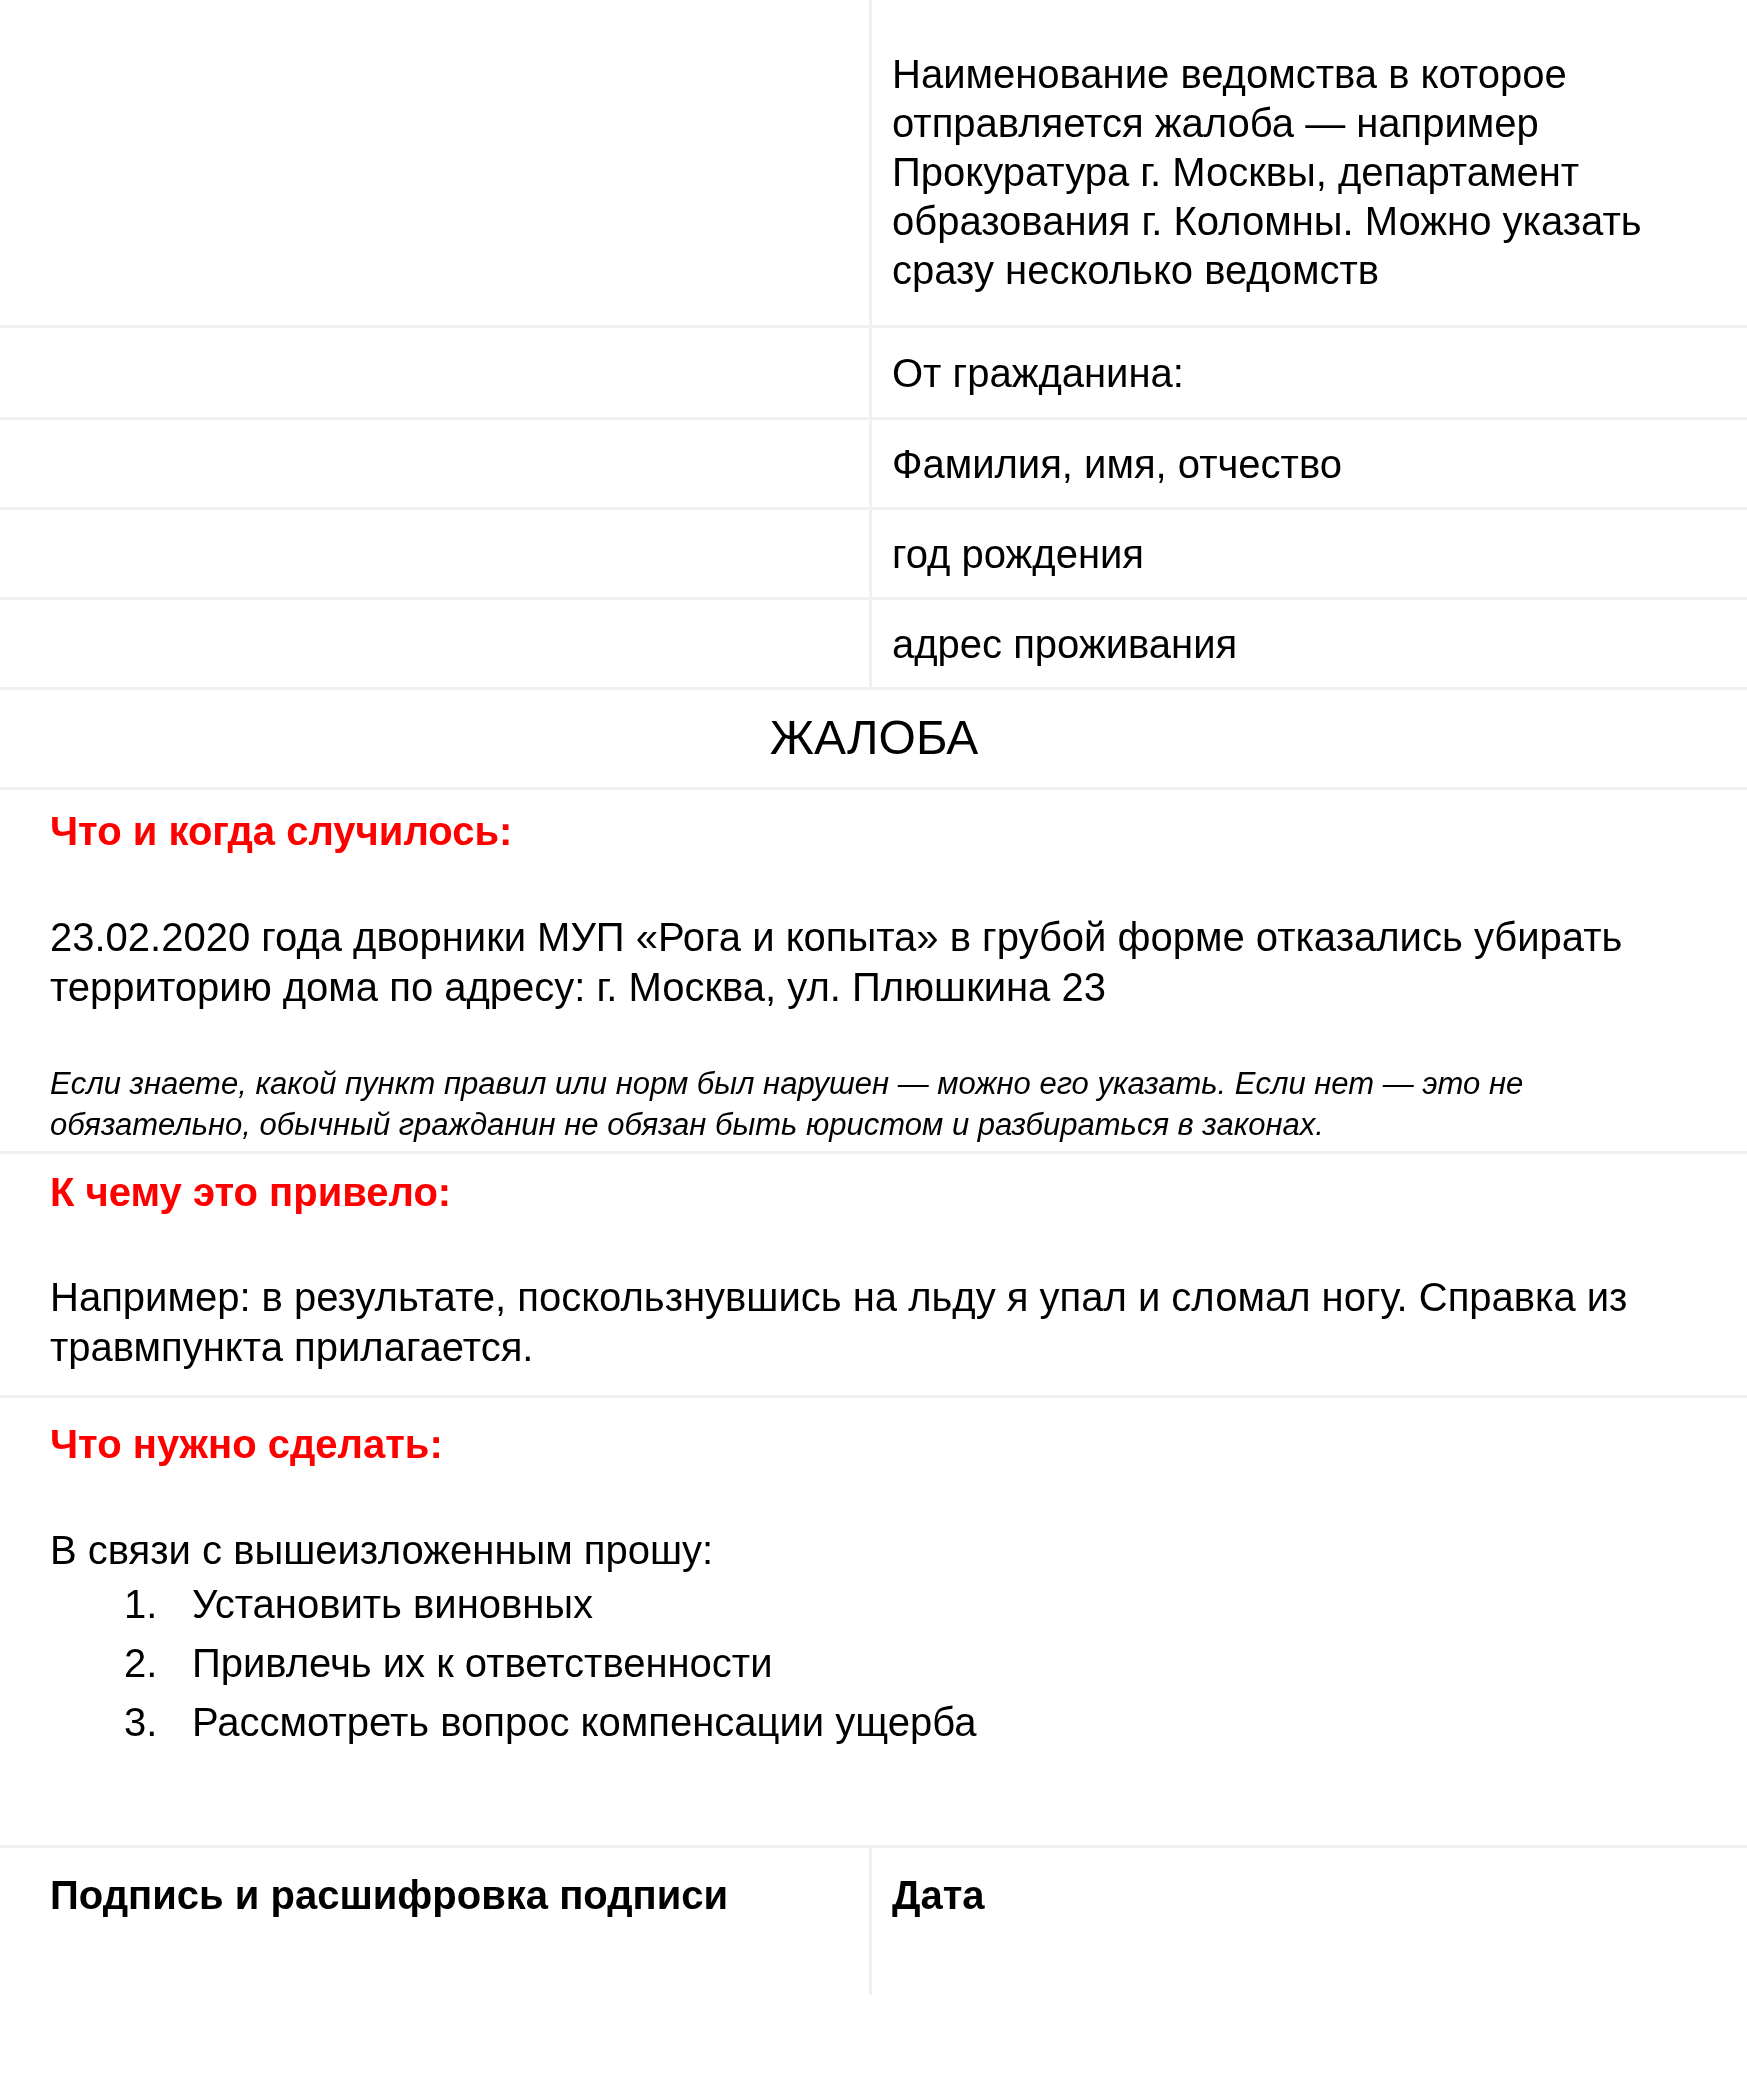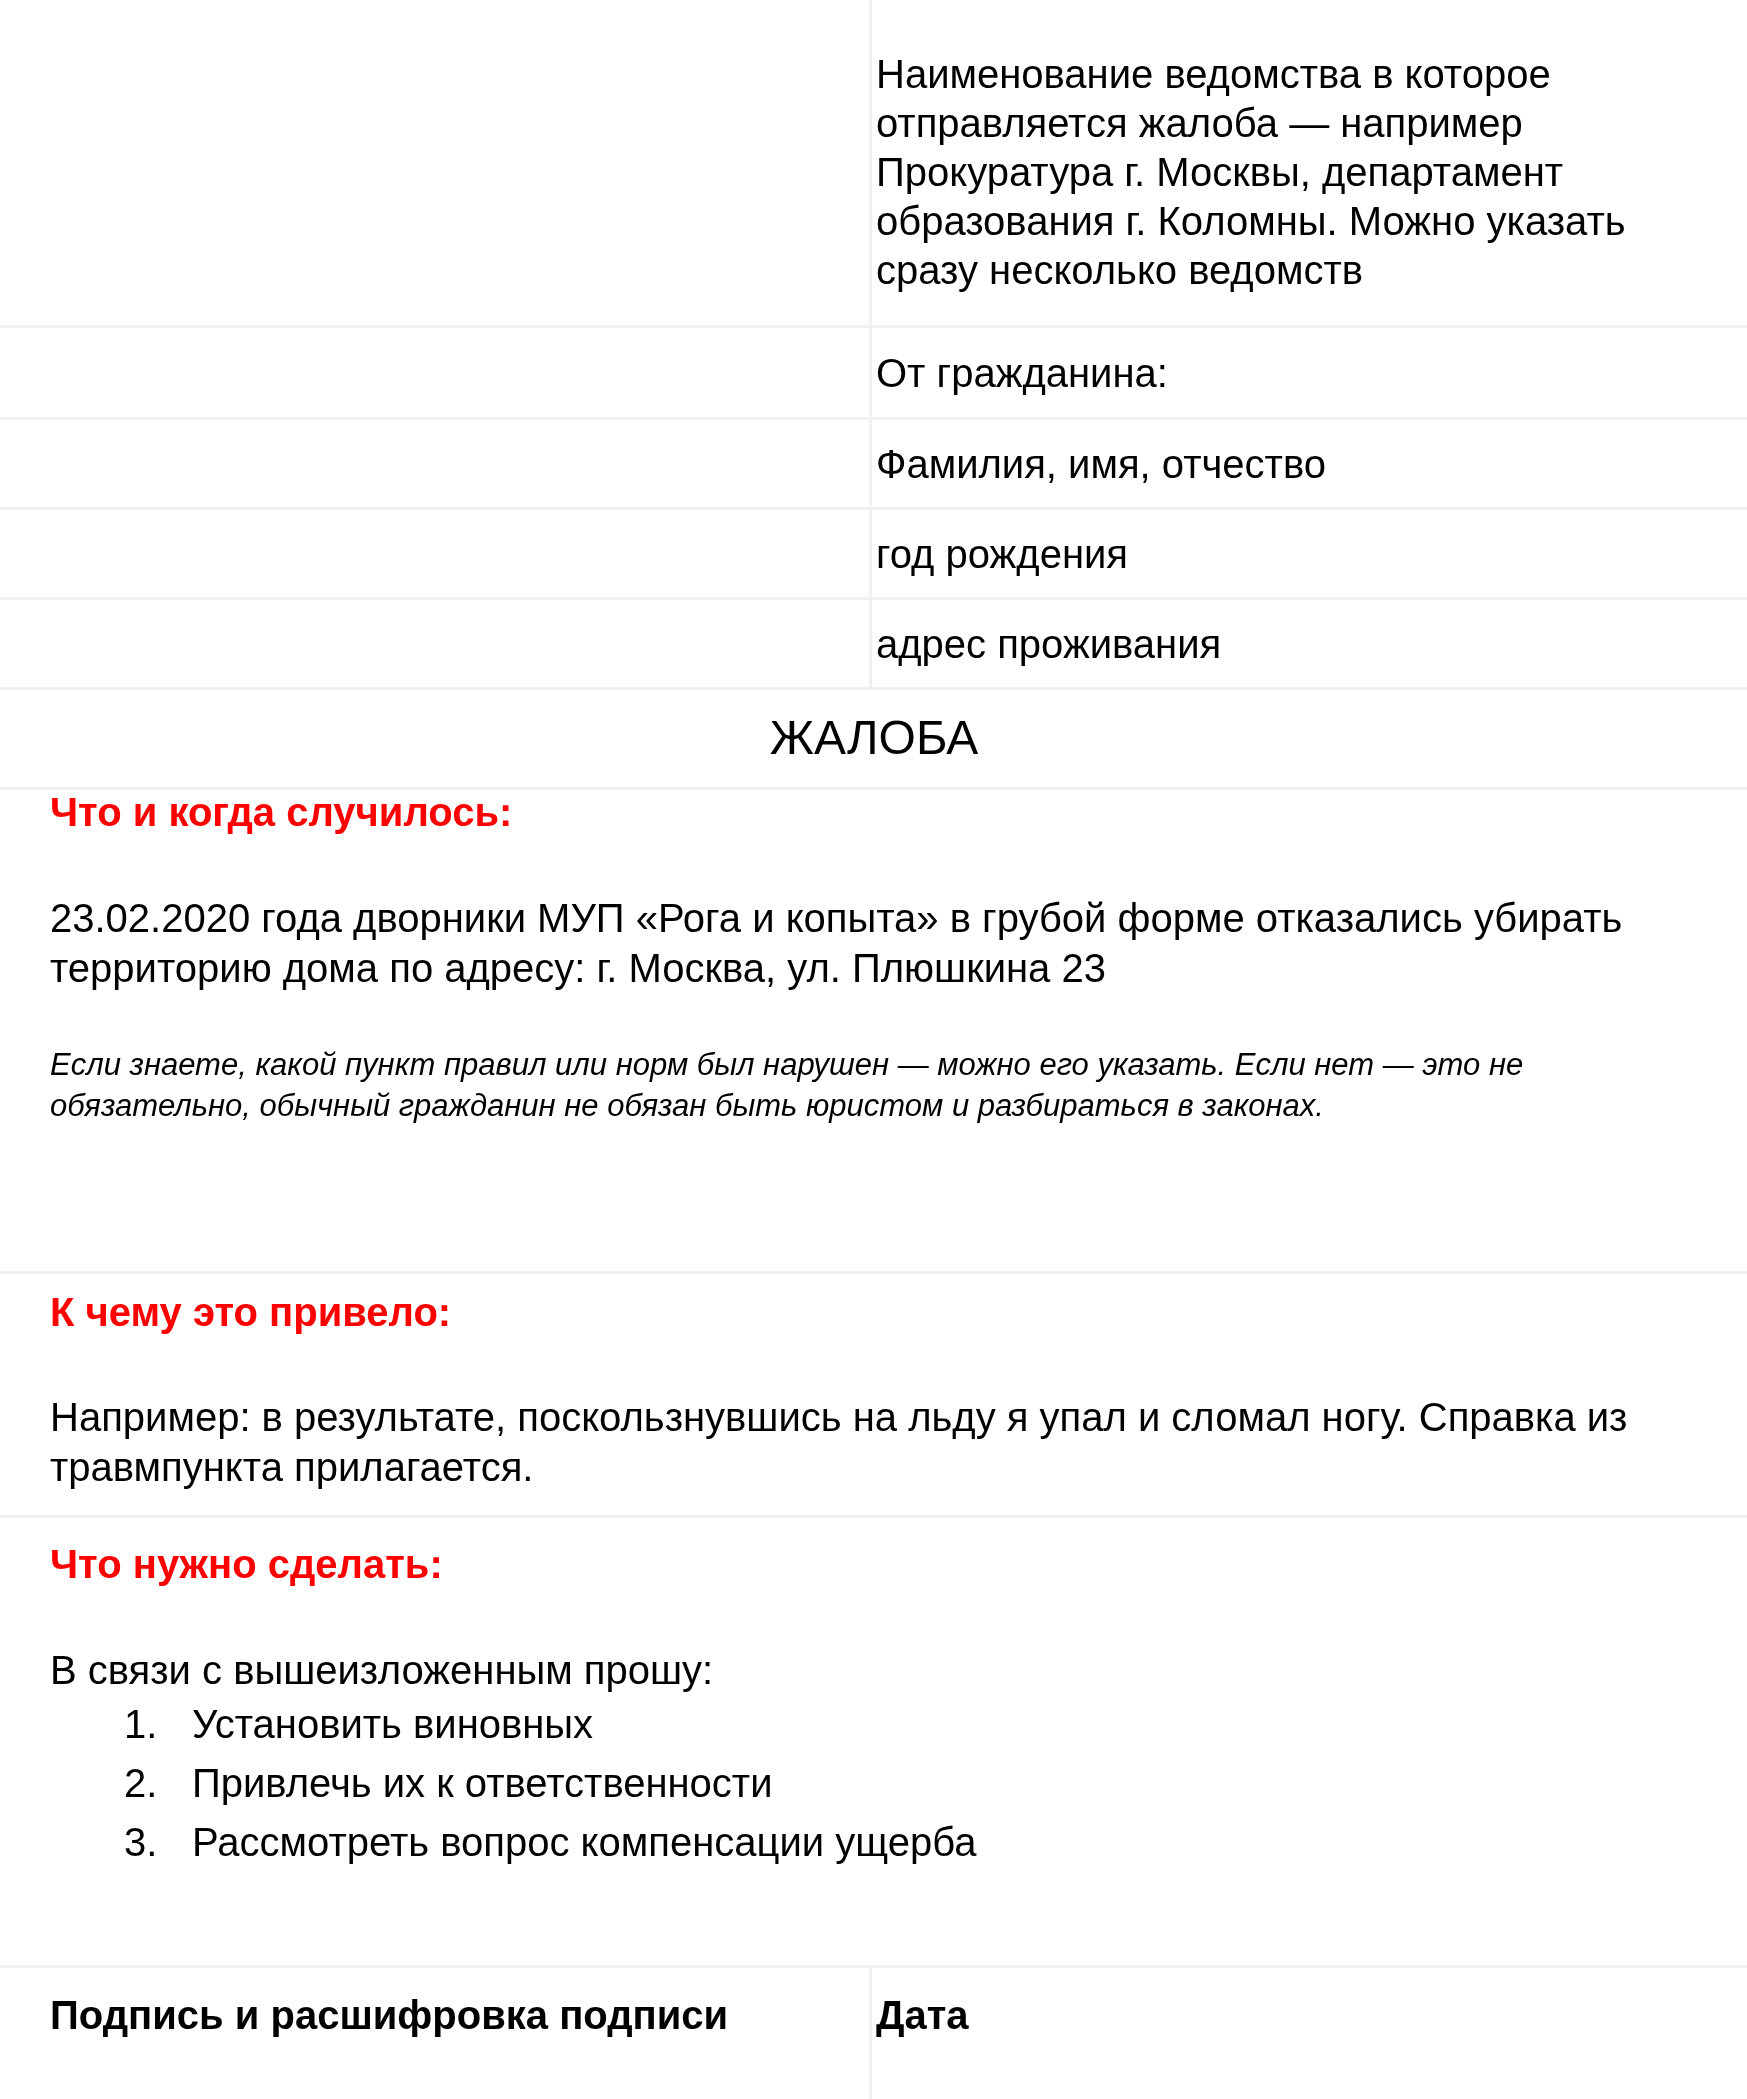--- a/index.html
+++ b/index.html
@@ -16,21 +16,21 @@
 
   
   .row { display: flex; border-bottom: 3.6px solid #f0f0f0; }
   .cell-left {
     flex: 0 0 872px;
     width: 872px;
     border-right: 3.6px solid #f0f0f0;
   }
   .cell-right {
     flex: 1;
-    padding-left: 4px;
+    padding-left: 20px;
     display: flex;
     align-items: center;
   }
   .row-tall { height: 328px; }
   .row-tall .cell-right { align-items: flex-start; padding-top: 50px; }
   .row-tall p {
     margin: 0;
     font-size: 40px;
     line-height: 49px;
     width: 792px;
@@ -69,21 +69,21 @@
     margin: 58px 0 0;
     font-size: 40px;
     line-height: 50px;
   }
   .sec-note {
     margin: 51px 0 0;
     font-size: 31px;
     line-height: 41px;
     font-style: italic;
   }
-  .sec-a { height: 484px; }
+  .sec-a { height: 364px; padding-top: 19px; }
   .sec-b { height: 244px; padding-top: 16px; }
   .sec-b .sec-body { margin-top: 57px; }
   .sec-c { height: 450px; padding-top: 24px; }
   .sec-c .sec-body { margin-top: 58px; }
 
   .num-list { margin: 0 0 0 74px; padding: 0; }
   .num-list .li { display: flex; font-size: 40px; line-height: 59px; }
   .num-list .li-num { flex: 0 0 68px; width: 68px; }
 
   

